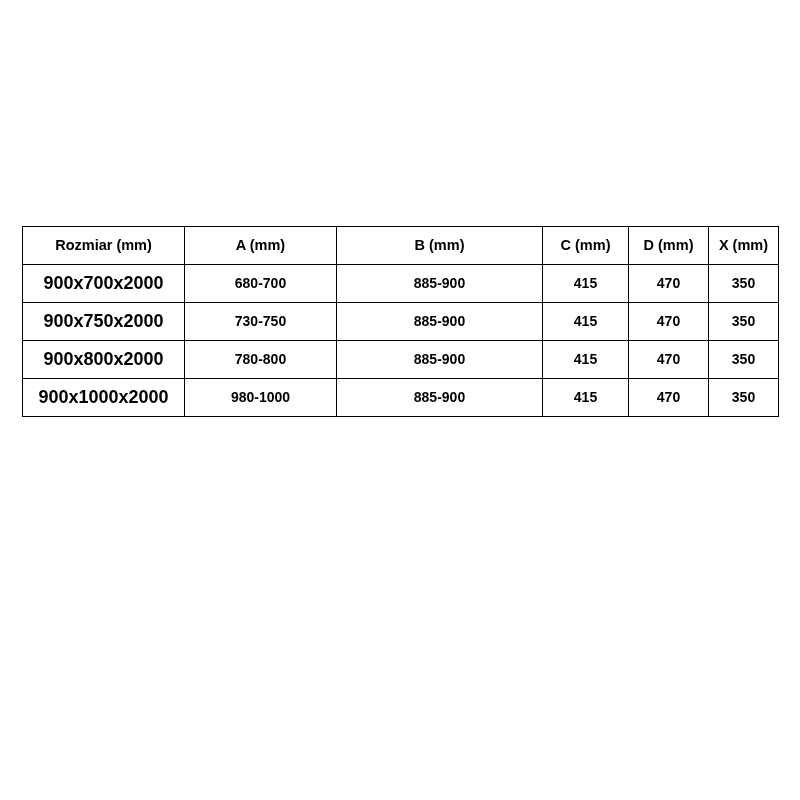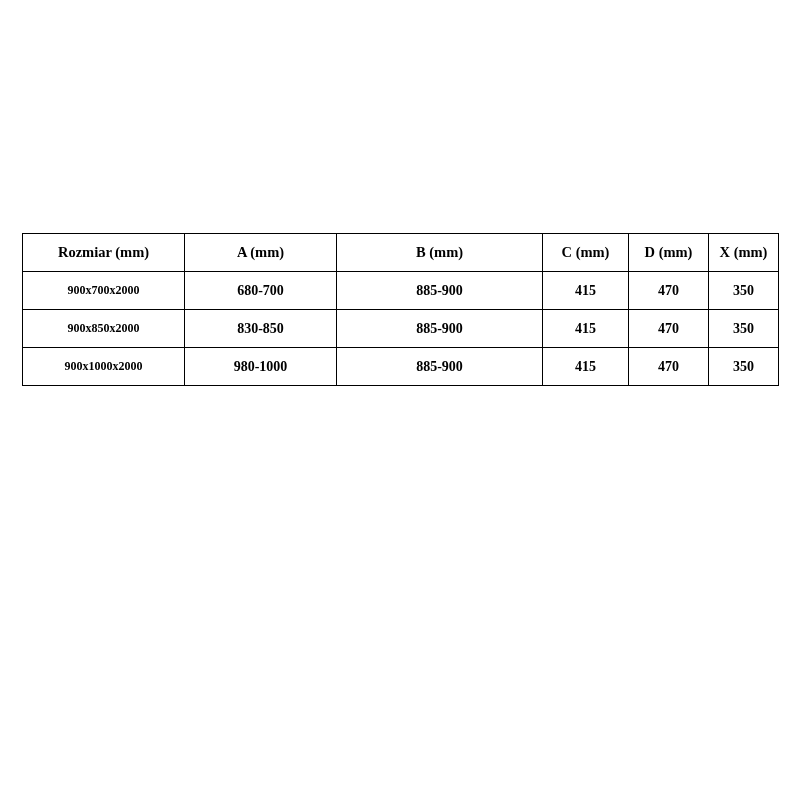--- a/index.html
+++ b/index.html
@@ -15,23 +15,22 @@
   }
   .page {
     position: relative;
     width: 800px;
     height: 800px;
     box-sizing: border-box;
   }
   .table-wrap {
     position: absolute;
     left: 22px;
-    top: 233px;
+    top: 226px;
     width: 756px;
-    font-family: Liberation Serif, serif;
   }
   table.spec {
     border-collapse: collapse;
     width: 756px;
     table-layout: fixed;
     background: #ffffff;
   }
   table.spec col.c-size  { width: 162px; }
   table.spec col.c-a     { width: 152px; }
   table.spec col.c-b     { width: 206px; }
@@ -50,21 +49,21 @@
     padding: 0 4px;
     box-sizing: border-box;
     line-height: 1.1;
   }
   table.spec th {
     font-weight: bold;
     font-size: 14.5px;
   }
   table.spec td.size-cell {
     font-weight: bold;
-    font-size: 12px;
+    font-size: 18px;
   }
   table.spec td.val-cell {
     font-weight: bold;
     font-size: 14px;
   }
 </style>
 </head>
 <body>
 
 <div class="page">
@@ -91,22 +90,30 @@
       <tbody>
         <tr>
           <td class="size-cell">900x700x2000</td>
           <td class="val-cell">680-700</td>
           <td class="val-cell">885-900</td>
           <td class="val-cell">415</td>
           <td class="val-cell">470</td>
           <td class="val-cell">350</td>
         </tr>
         <tr>
-          <td class="size-cell">900x850x2000</td>
-          <td class="val-cell">830-850</td>
+          <td class="size-cell">900x750x2000</td>
+          <td class="val-cell">730-750</td>
+          <td class="val-cell">885-900</td>
+          <td class="val-cell">415</td>
+          <td class="val-cell">470</td>
+          <td class="val-cell">350</td>
+        </tr>
+        <tr>
+          <td class="size-cell">900x800x2000</td>
+          <td class="val-cell">780-800</td>
           <td class="val-cell">885-900</td>
           <td class="val-cell">415</td>
           <td class="val-cell">470</td>
           <td class="val-cell">350</td>
         </tr>
         <tr>
           <td class="size-cell">900x1000x2000</td>
           <td class="val-cell">980-1000</td>
           <td class="val-cell">885-900</td>
           <td class="val-cell">415</td>

